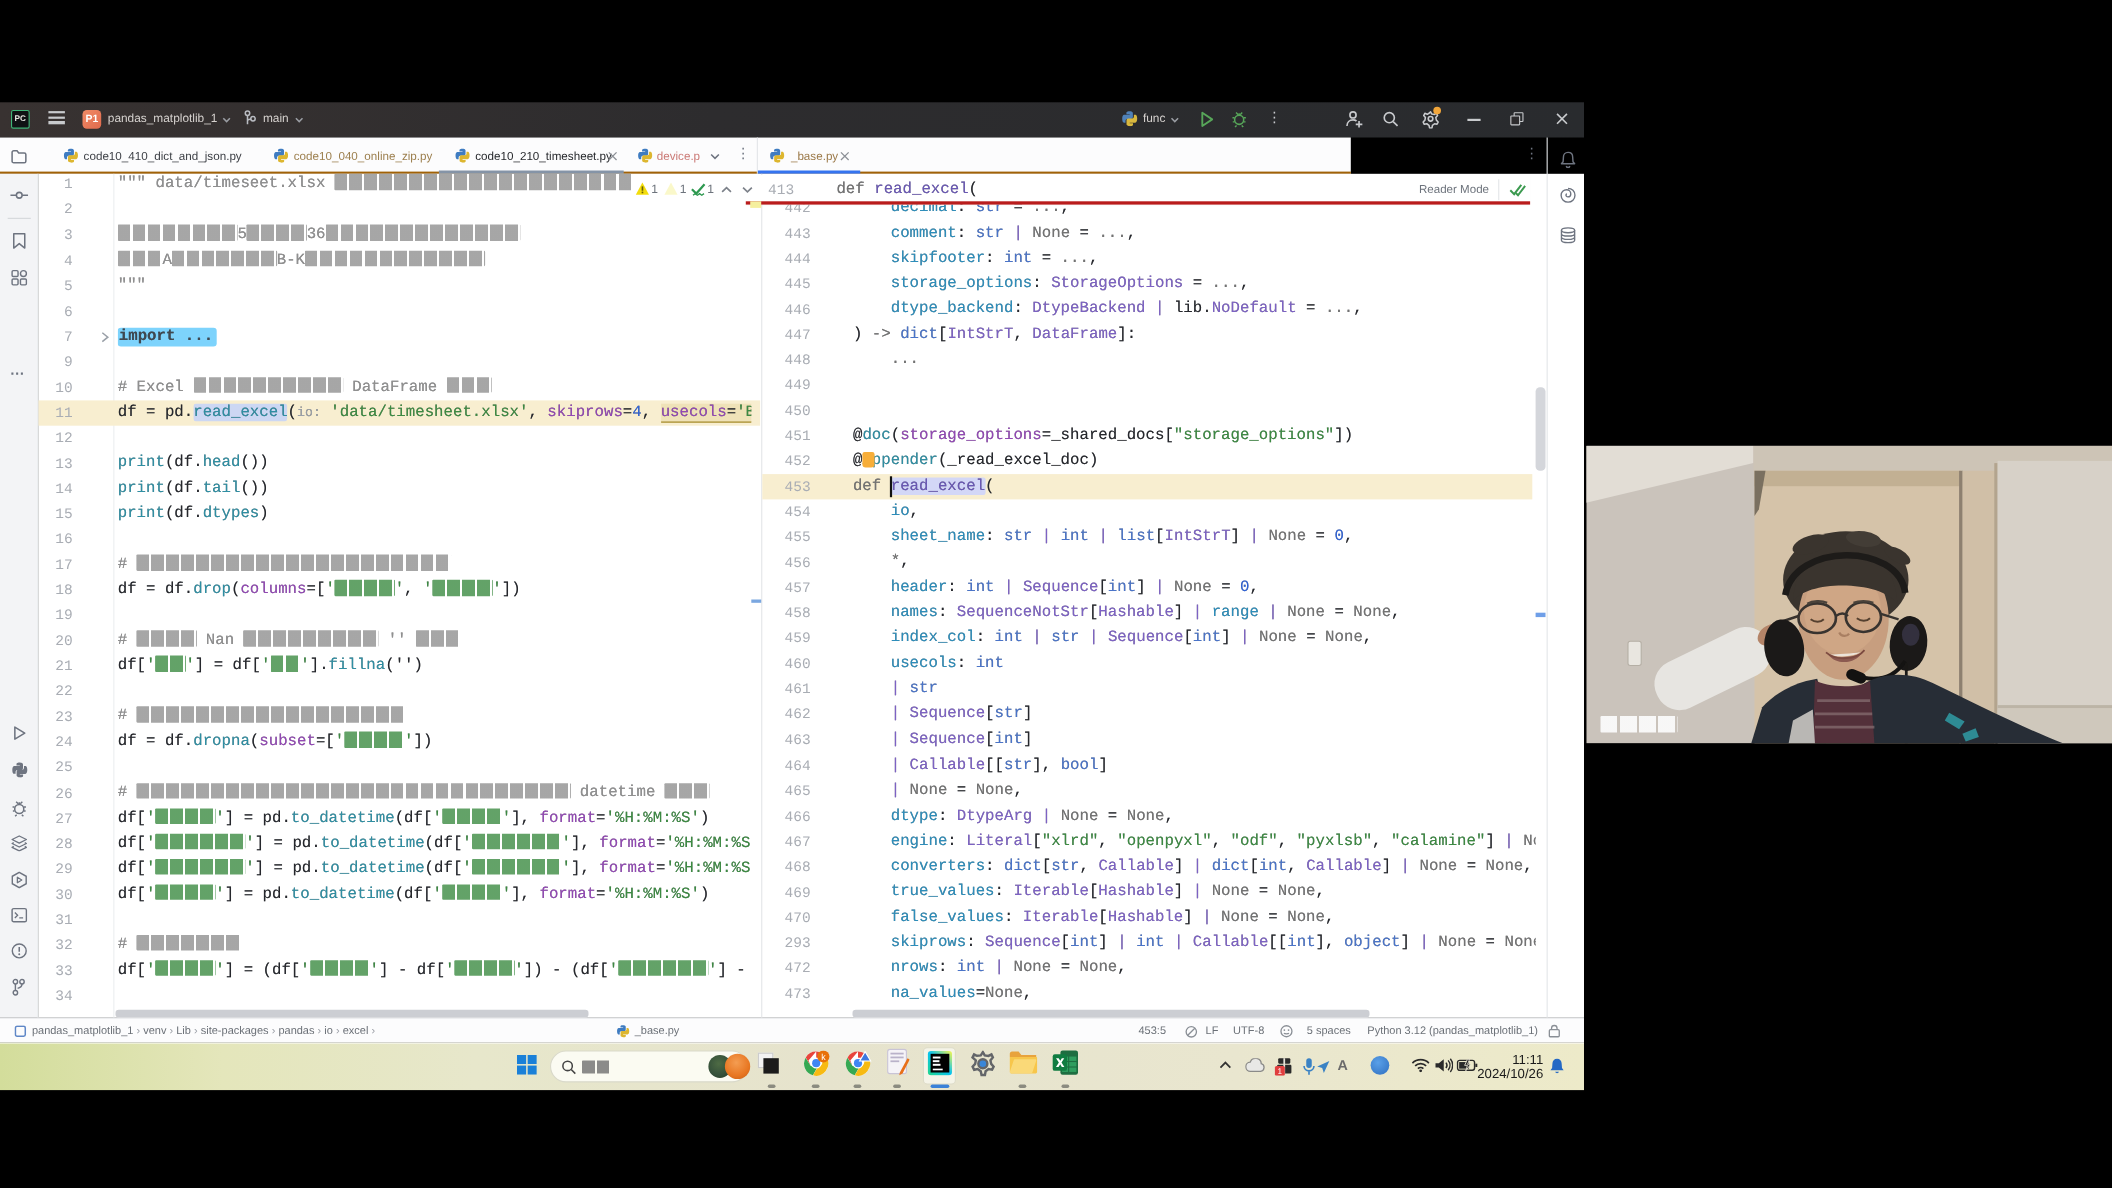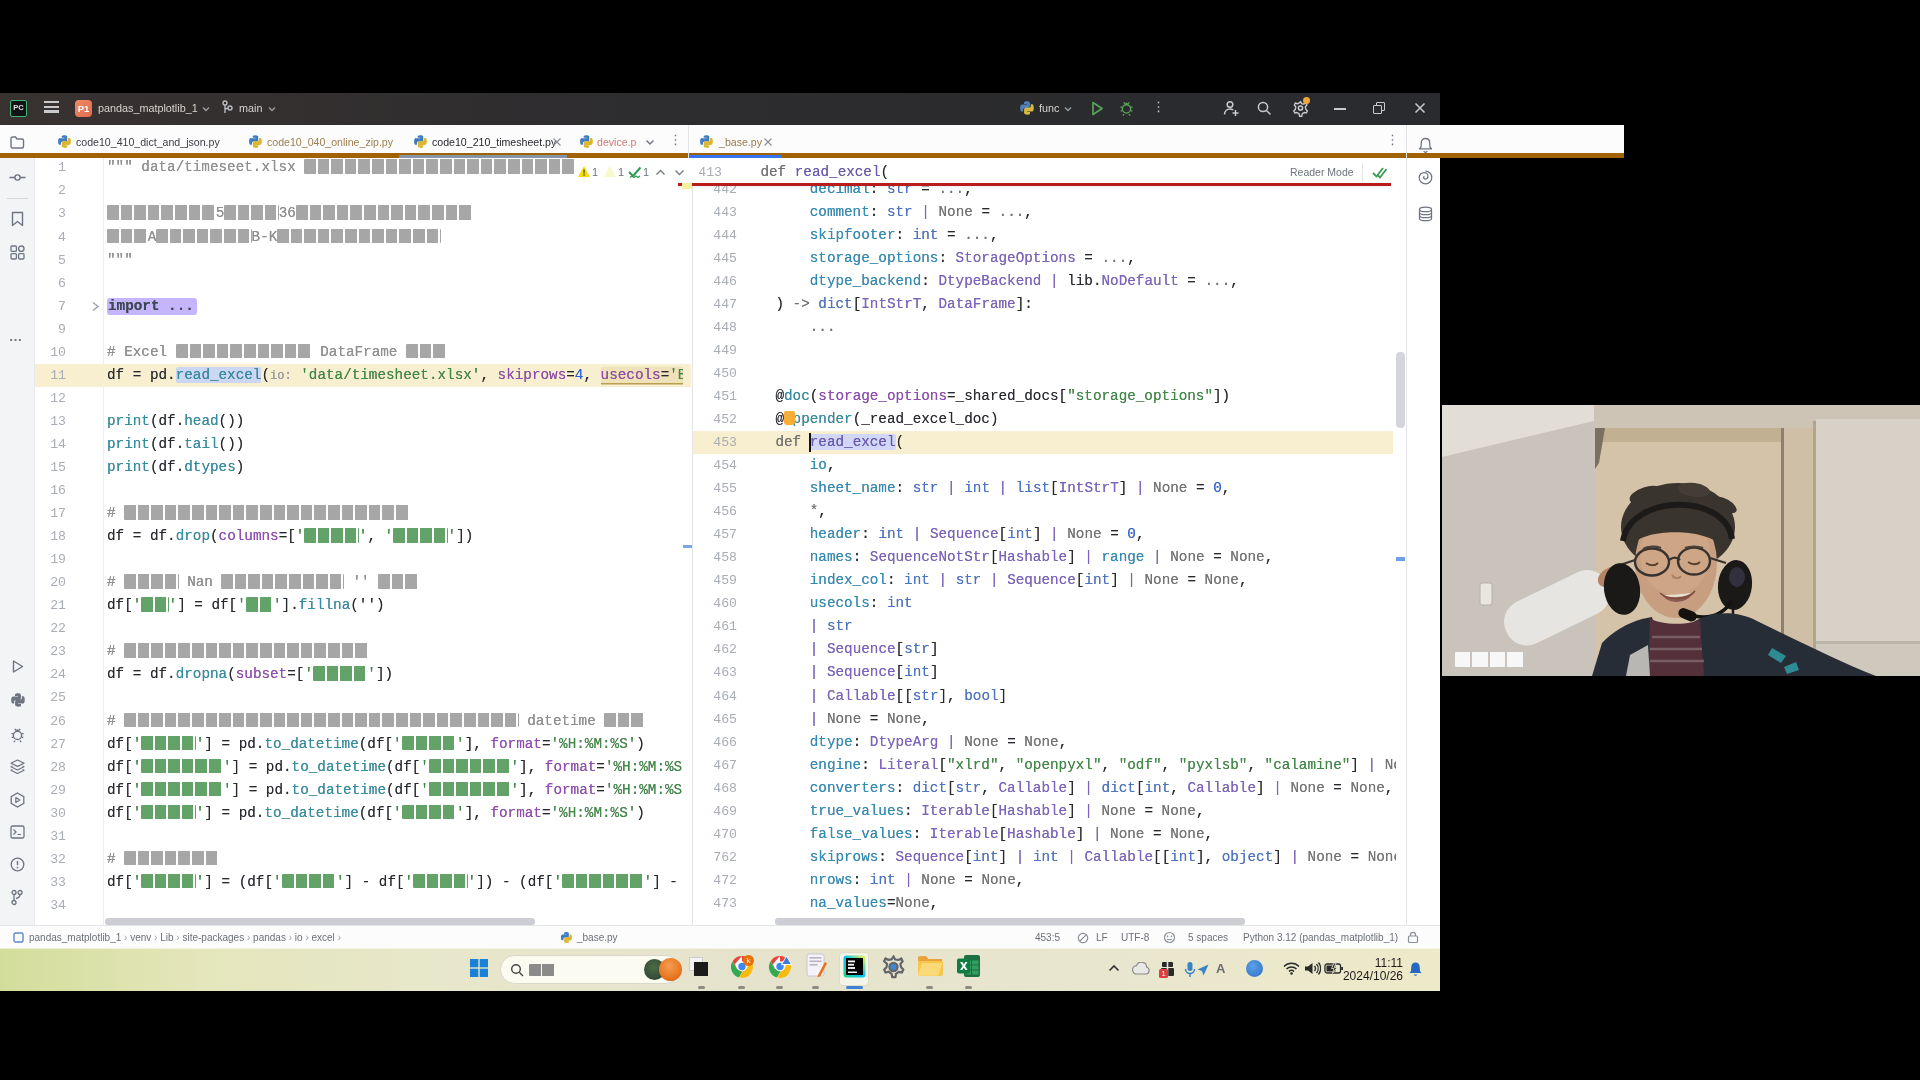--- a/index.html
+++ b/index.html
@@ -9,21 +9,21 @@
    background:repeating-linear-gradient(90deg,currentColor 0 11.6px,transparent 11.6px 13.6px);opacity:.8}
 
 .code{font-family:"Liberation Mono",monospace;font-size:14.3px;line-height:23.06px;color:#202227;text-shadow:0 0 .45px rgba(40,42,48,.55)}
 .code .l,.sticky-l{white-space:pre}
 .l{height:23.06px;overflow:visible}
 .gut{font-family:"Liberation Mono",monospace;font-size:13.2px;line-height:23.06px;color:#a9adb4;text-align:right}
 .c{color:#909090}.s{color:#3c8b42}.n{color:#2f63d8}.k{color:#737373}.fn{color:#2f8fa3}
 .p{color:#2d8ebb}.ty{color:#4a74c9}.u{color:#7d62c4}i.na{color:#9348b5}.o{color:#26282d}
 .fd{color:#6a58b5}
 .inlay{color:#9aa0a8;font-size:12px}
-.fold{font-weight:700;color:#3f4850;background:#c4b5fd;border-radius:3px;padding:0 3px 1px 1px}
+.fold{font-weight:700;color:#3f4850;background:#7dd3fc;border-radius:3px;padding:0 3px 1px 1px}
 .sel{background:#ccd7f3;border-radius:2px}
 .sel2{background:#d3d7f7;border-radius:2px}
 .warn{background:#efe2b8;box-shadow:0 1.5px 0 #b8a14e}
 </style></head><body>
 
 <div class="a" style="left:0;top:93px;width:1440px;height:32px;background:linear-gradient(90deg,#383231,#2d2c2e 45%,#292b2e)">
   <div class="a" style="left:10px;top:7px;width:17px;height:17px;border:1.6px solid #3fb577;border-radius:2px;background:#101214;color:#e8e6e2;font-size:7.5px;font-weight:700;text-align:center;line-height:13px">PC</div>
   <div class="a" style="left:44px;top:8px;width:15px;height:2.4px;background:#c8cacd"></div>
   <div class="a" style="left:44px;top:12.6px;width:15px;height:2.4px;background:#c8cacd"></div>
   <div class="a" style="left:44px;top:17.2px;width:15px;height:2.4px;background:#c8cacd"></div>
@@ -72,21 +72,21 @@
       <path d="M8.5 2.6 l1.2 2.1 2.4.3 1.9-1 .9 2-1.6 1.9.5 2.3 1.6 1.8-1 1.9-2.3-.4-1.9 1.4-.4 2.4h-2.2l-.5-2.4-2-1.4-2.3.5-1-2 1.6-1.8.4-2.3-1.5-1.9 1-2 2.2.9 2-1.2z" stroke="#c8cacd" stroke-width="1.4" fill="none" stroke-linejoin="round"></path>
     </svg>
   <div class="a" style="left:1303px;top:4px;width:7px;height:7px;border-radius:50%;background:#f2a63a"></div>
   <div class="a" style="left:1334px;top:15px;width:12px;height:1.8px;background:#c8cacd"></div>
   <div class="a" style="left:1376px;top:9px;width:9px;height:9px;border:1.5px solid #c8cacd;border-radius:1px;background:transparent"></div>
   <div class="a" style="left:1373px;top:12px;width:9px;height:9px;border:1.5px solid #c8cacd;border-radius:1px;background:#2d2c2e"></div>
   <svg class="a" style="left:1414px;top:9px" width="12" height="12" viewBox="0 0 12 12">
       <path d="M1.5 1.5 L10.5 10.5 M10.5 1.5 L1.5 10.5" stroke="#c8cacd" stroke-width="1.5"></path>
     </svg>
 </div>
-<div class="a" style="left:0;top:125px;width:1624px;height:33px;background:#fcfcfd;border-bottom:5px solid #a16207">
+<div class="a" style="left:0;top:125px;width:1228px;height:33px;background:#fcfcfd;border-bottom:2px solid #a16207">
   <svg width="15" height="15" viewBox="0 0 16 16" class="a" style="left:57px;top:9px">
       <path d="M7.9 1.2c-3 0-2.9 1.3-2.9 1.3v1.4h3v.5H3.2S1.2 4.2 1.2 7.9c0 3.8 1.8 3.6 1.8 3.6h1.2V9.9s-.1-1.8 1.8-1.8h3.2s1.7 0 1.7-1.7V3s.2-1.8-3-1.8z" fill="#3f7cc1"></path>
       <path d="M8.1 14.8c3 0 2.9-1.3 2.9-1.3v-1.4h-3v-.5h4.8s2-.2 2-3.7c0-3.8-1.8-3.6-1.8-3.6h-1.2v1.6s.1 1.8-1.8 1.8H6.8s-1.7 0-1.7 1.7v3.4s-.2 1.8 3 1.8z" fill="#ddb62f"></path>
     </svg>
     <div class="a" style="left:76px;top:11px;font-size:10.6px;color:#3b3e44">code10_410_dict_and_json.py</div>
   <svg width="15" height="15" viewBox="0 0 16 16" class="a" style="left:248px;top:9px">
       <path d="M7.9 1.2c-3 0-2.9 1.3-2.9 1.3v1.4h3v.5H3.2S1.2 4.2 1.2 7.9c0 3.8 1.8 3.6 1.8 3.6h1.2V9.9s-.1-1.8 1.8-1.8h3.2s1.7 0 1.7-1.7V3s.2-1.8-3-1.8z" fill="#3f7cc1"></path>
       <path d="M8.1 14.8c3 0 2.9-1.3 2.9-1.3v-1.4h-3v-.5h4.8s2-.2 2-3.7c0-3.8-1.8-3.6-1.8-3.6h-1.2v1.6s.1 1.8-1.8 1.8H6.8s-1.7 0-1.7 1.7v3.4s-.2 1.8 3 1.8z" fill="#ddb62f"></path>
     </svg>
     <div class="a" style="left:267px;top:11px;font-size:10.6px;color:#9c7f4e">code10_040_online_zip.py</div>
@@ -277,21 +277,21 @@
     <div class="l">461</div>
     <div class="l">462</div>
     <div class="l">463</div>
     <div class="l">464</div>
     <div class="l">465</div>
     <div class="l">466</div>
     <div class="l">467</div>
     <div class="l">468</div>
     <div class="l">469</div>
     <div class="l">470</div>
-    <div class="l">762</div>
+    <div class="l">293</div>
     <div class="l">472</div>
     <div class="l">473</div>
   </div>
 <div class="a code" style="left:775.4px;top:177.5px;width:621px;height:741px;overflow:hidden">
     <div class="l"><i class="o">    </i><i class="p">decimal</i><i class="o">: </i><i class="ty">str</i><i class="o"> = </i><i class="k">...</i><i class="o">,</i></div>
     <div class="l"><i class="o">    </i><i class="p">comment</i><i class="o">: </i><i class="ty">str</i><i class="o"> </i><i class="u">|</i><i class="o"> </i><i class="k">None</i><i class="o"> = </i><i class="k">...</i><i class="o">,</i></div>
     <div class="l"><i class="o">    </i><i class="p">skipfooter</i><i class="o">: </i><i class="ty">int</i><i class="o"> = </i><i class="k">...</i><i class="o">,</i></div>
     <div class="l"><i class="o">    </i><i class="p">storage_options</i><i class="o">: </i><i class="u">StorageOptions</i><i class="o"> = </i><i class="k">...</i><i class="o">,</i></div>
     <div class="l"><i class="o">    </i><i class="p">dtype_backend</i><i class="o">: </i><i class="u">DtypeBackend</i><i class="o"> </i><i class="u">|</i><i class="o"> </i><i class="o">lib.</i><i class="u">NoDefault</i><i class="o"> = </i><i class="k">...</i><i class="o">,</i></div>
     <div class="l"><i class="o">) </i><i class="k">-&gt;</i><i class="o"> </i><i class="ty">dict</i><i class="o">[</i><i class="u">IntStrT</i><i class="o">, </i><i class="u">DataFrame</i><i class="o">]:</i></div>

